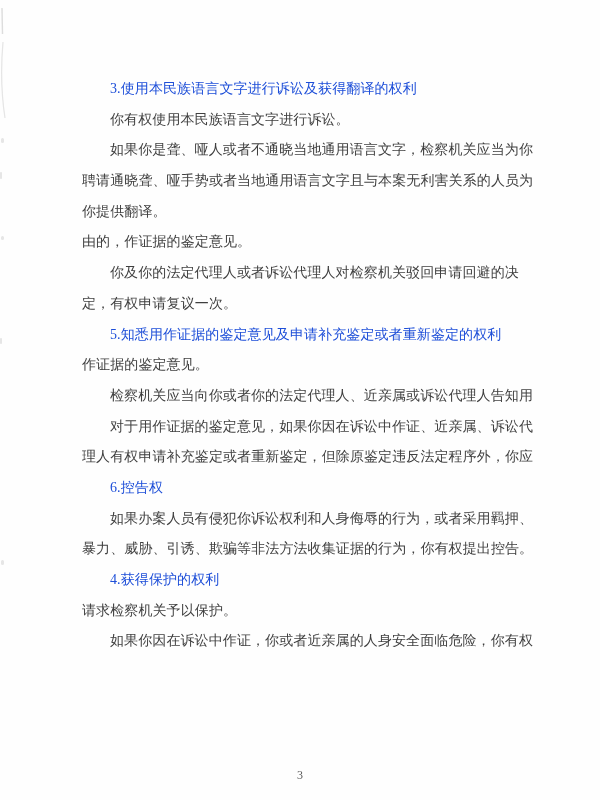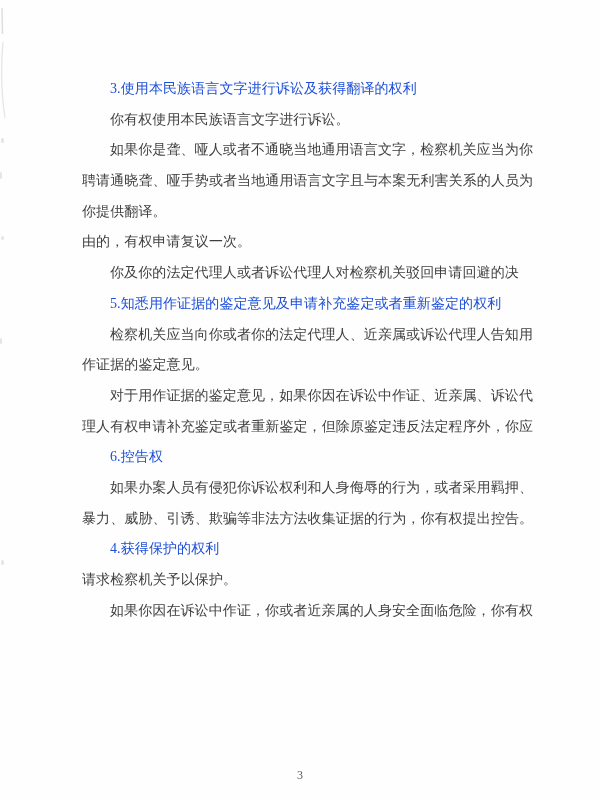--- a/index.html
+++ b/index.html
@@ -80,25 +80,26 @@
   <div class="speck" style="left:1px; top:236px; width:3px; height:4px;"></div>
   <div class="speck" style="left:0px; top:338px; width:2px; height:6px;"></div>
   <div class="speck" style="left:1px; top:560px; width:3px; height:5px;"></div>
 
   <div class="content" id="doc-content">
       <div class="line heading indent">3.使用本民族语言文字进行诉讼及获得翻译的权利</div>
       <div class="line indent">你有权使用本民族语言文字进行诉讼。</div>
       <div class="line indent">如果你是聋、哑人或者不通晓当地通用语言文字，检察机关应当为你</div>
       <div class="line">聘请通晓聋、哑手势或者当地通用语言文字且与本案无利害关系的人员为</div>
       <div class="line">你提供翻译。</div>
-      <div class="line">由的，有权申请复议一次。</div>
+      <div class="line">由的，作证据的鉴定意见。</div>
       <div class="line indent">你及你的法定代理人或者诉讼代理人对检察机关驳回申请回避的决</div>
+      <div class="line">定，有权申请复议一次。</div>
       <div class="line heading indent">5.知悉用作证据的鉴定意见及申请补充鉴定或者重新鉴定的权利</div>
+      <div class="line">作证据的鉴定意见。</div>
       <div class="line indent">检察机关应当向你或者你的法定代理人、近亲属或诉讼代理人告知用</div>
-      <div class="line">作证据的鉴定意见。</div>
       <div class="line indent">对于用作证据的鉴定意见，如果你因在诉讼中作证、近亲属、诉讼代</div>
       <div class="line">理人有权申请补充鉴定或者重新鉴定，但除原鉴定违反法定程序外，你应</div>
       <div class="line heading indent">6.控告权</div>
       <div class="line indent">如果办案人员有侵犯你诉讼权利和人身侮辱的行为，或者采用羁押、</div>
       <div class="line">暴力、威胁、引诱、欺骗等非法方法收集证据的行为，你有权提出控告。</div>
       <div class="line heading indent">4.获得保护的权利</div>
       <div class="line">请求检察机关予以保护。</div>
       <div class="line indent">如果你因在诉讼中作证，你或者近亲属的人身安全面临危险，你有权</div>
     </div>
 

